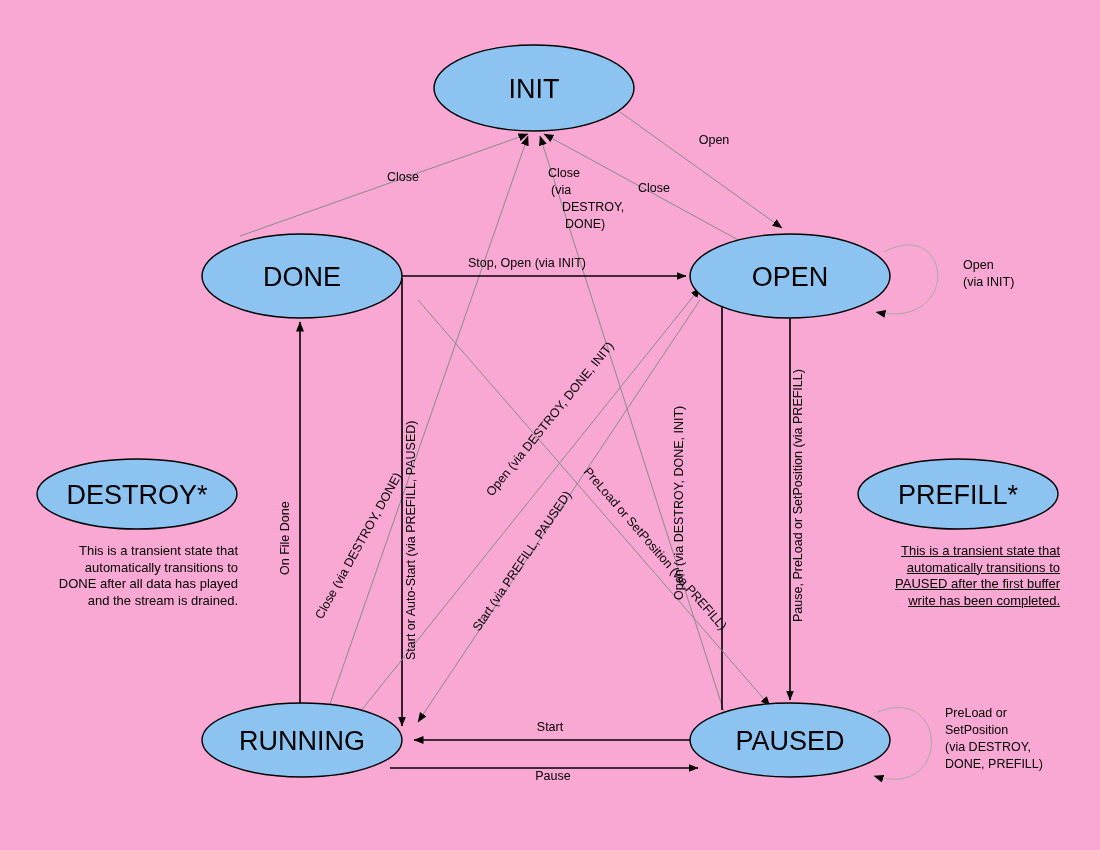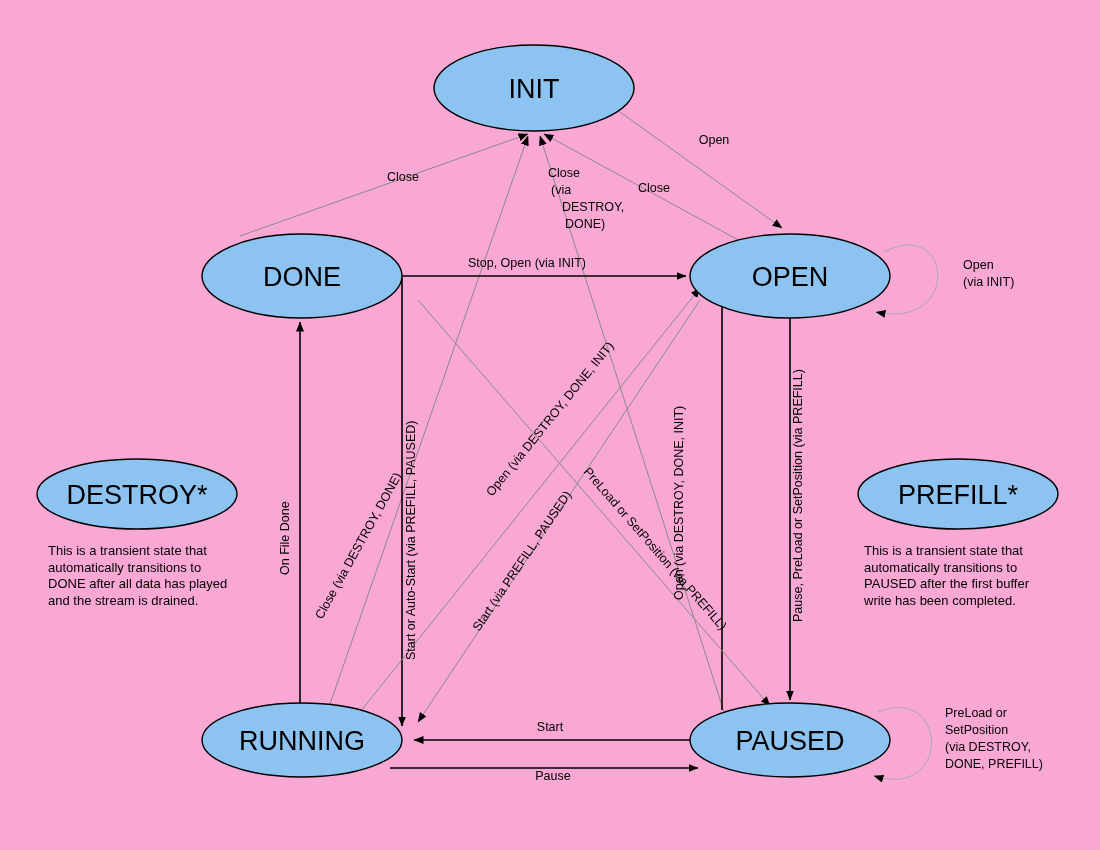--- a/index.html
+++ b/index.html
@@ -6,21 +6,21 @@
   body{font-family:"Liberation Sans",sans-serif;}
   #canvas{position:relative;width:1100px;height:850px;background:#f9a8d4;overflow:hidden;}
   svg{position:absolute;top:0;left:0;width:1100px;height:850px;}
   .edge-thick{stroke:#000000;stroke-width:1.6;fill:none;}
   .edge-thin{stroke:#8a8a8a;stroke-width:1;fill:none;}
   .loop{stroke:#a8a8a8;stroke-width:1;fill:none;}
   .node-ell{fill:#8cc3f0;stroke:#000000;stroke-width:1.4;}
   .node-txt{font-family:"Liberation Sans",sans-serif;font-size:27px;fill:#000;text-anchor:middle;dominant-baseline:central;}
   .elabel{font-family:"Liberation Sans",sans-serif;font-size:12.5px;fill:#000;}
   .elabel-c{text-anchor:middle;}
-  .note{position:absolute;font-family:"Liberation Sans",sans-serif;font-size:13px;line-height:16.5px;color:#000;}
+  .note{position:absolute;font-family:"Liberation Sans",sans-serif;font-size:13px;line-height:16.5px;color:#000;text-align:right;}
 </style>
 </head>
 <body>
 
 <div id="canvas">
 
   <svg viewBox="0 0 1100 850">
     <defs>
       <marker id="ah-dark" markerWidth="11" markerHeight="11" refX="9.5" refY="4" orient="auto" markerUnits="userSpaceOnUse">
         <path d="M0,0 L10,4 L0,8 z" fill="#000"></path>
@@ -158,15 +158,15 @@
     <text class="elabel elabel-c" x="550" y="731">Start</text>
     <text class="elabel elabel-c" x="553" y="780">Pause</text>
 
     <text class="elabel" x="945" y="717">PreLoad or</text>
     <text class="elabel" x="945" y="734">SetPosition</text>
     <text class="elabel" x="945" y="751">(via DESTROY,</text>
     <text class="elabel" x="945" y="768">DONE, PREFILL)</text>
   </svg>
 
   <div class="note" style="left:48px;top:543px;width:190px;">This is a transient state that automatically transitions to DONE after all data has played and the stream is drained.</div>
-  <div class="note" style="left:864px;top:543px;width:196px;">This is a transient state that automatically transitions to PAUSED after the first buffer write has been completed.</div>
+  <div class="note" style="left:864px;top:543px;width:196px;text-decoration:underline;">This is a transient state that automatically transitions to PAUSED after the first buffer write has been completed.</div>
 
 </div>
 
 </body></html>

